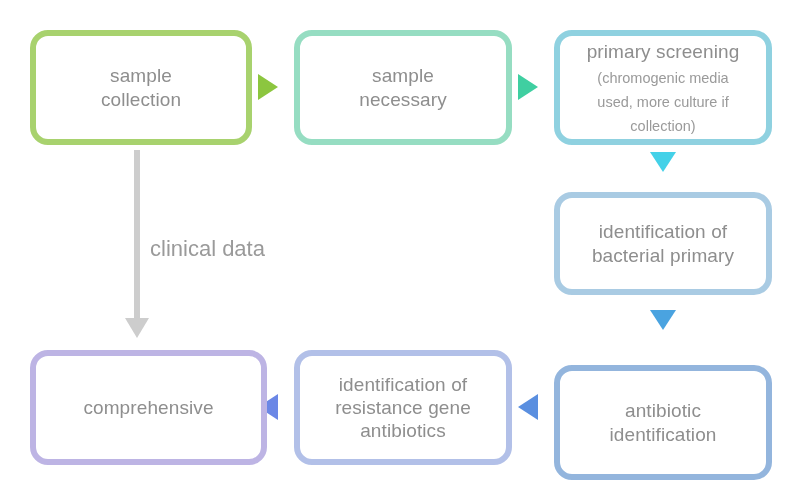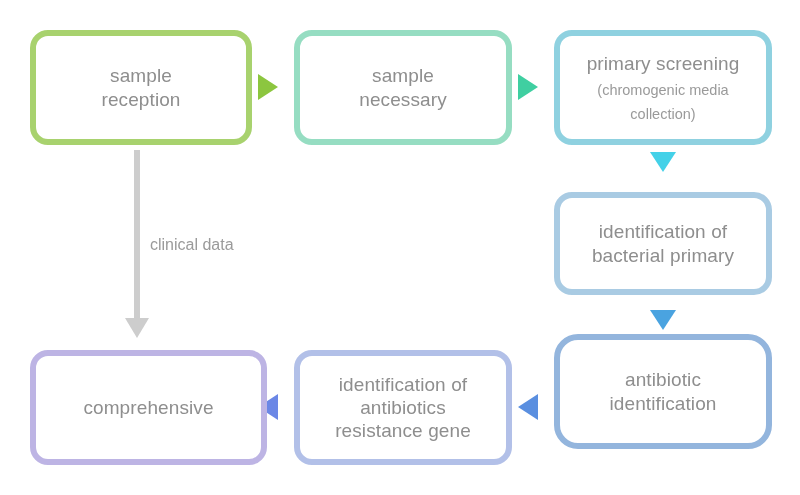--- a/index.html
+++ b/index.html
@@ -61,23 +61,22 @@
   }
   #node-primary-screening {
     left: 554px; top: 30px;  width: 218px; height: 115px;
     border-color: #8fd1e0;
   }
   #node-identification-species {
     left: 554px; top: 192px; width: 218px; height: 103px;
     border-color: #a9cbe3;
   }
   #node-antibiotic-susceptibility {
-    left: 554px; top: 334px; width: 218px; height: 115px;
+    left: 554px; top: 365px; width: 218px; height: 115px;
     border-color: #93b5dd;
-    border-radius: 24px;
   }
   #node-resistance-gene {
     left: 294px; top: 350px; width: 218px; height: 115px;
     border-color: #b2c0e8;
   }
   #node-comprehensive-analysis {
     left: 30px;  top: 350px; width: 237px; height: 115px;
     border-color: #bdb4e4;
   }
 
@@ -156,47 +155,48 @@
     top: 168px;
     width: 0; height: 0;
     border-left: 12px solid transparent;
     border-right: 12px solid transparent;
     border-top: 20px solid #cdcdcd;
   }
   #label-clinical-data {
     position: absolute;
     left: 150px;
     top: 236px;
-    font-size: 16px;
+    font-size: 22px;
     color: #9a9a9a;
     white-space: nowrap;
   }
 </style>
 </head>
 <body>
 
 <div id="canvas">
 
   <div class="node" id="node-sample-collection">
     <div class="label">sample</div>
-    <div class="label">reception</div>
+    <div class="label">collection</div>
   </div>
 
   <div class="arrow arrow-right" id="arrow-collection-to-reception"></div>
 
   <div class="node" id="node-sample-reception">
     <div class="label">sample</div>
     <div class="label">necessary</div>
   </div>
 
   <div class="arrow arrow-right" id="arrow-reception-to-screening"></div>
 
   <div class="node" id="node-primary-screening">
     <div class="label">primary screening</div>
     <div class="sublabel">(chromogenic media</div>
+    <div class="sublabel">used, more culture if</div>
     <div class="sublabel">collection)</div>
   </div>
 
   <div class="arrow arrow-down" id="arrow-screening-to-species"></div>
 
   <div class="node" id="node-identification-species">
     <div class="label">identification of</div>
     <div class="label">bacterial primary</div>
   </div>
 
@@ -204,22 +204,22 @@
 
   <div class="node" id="node-antibiotic-susceptibility">
     <div class="label">antibiotic</div>
     <div class="label">identification</div>
   </div>
 
   <div class="arrow arrow-left" id="arrow-susceptibility-to-gene"></div>
 
   <div class="node" id="node-resistance-gene">
     <div class="label">identification of</div>
+    <div class="label">resistance gene</div>
     <div class="label">antibiotics</div>
-    <div class="label">resistance gene</div>
   </div>
 
   <div class="arrow arrow-left" id="arrow-gene-to-analysis"></div>
 
   <div class="node" id="node-comprehensive-analysis">
     <div class="label">comprehensive</div>
   </div>
 
   <div id="connector-clinical-data">
     <div class="shaft"></div>

